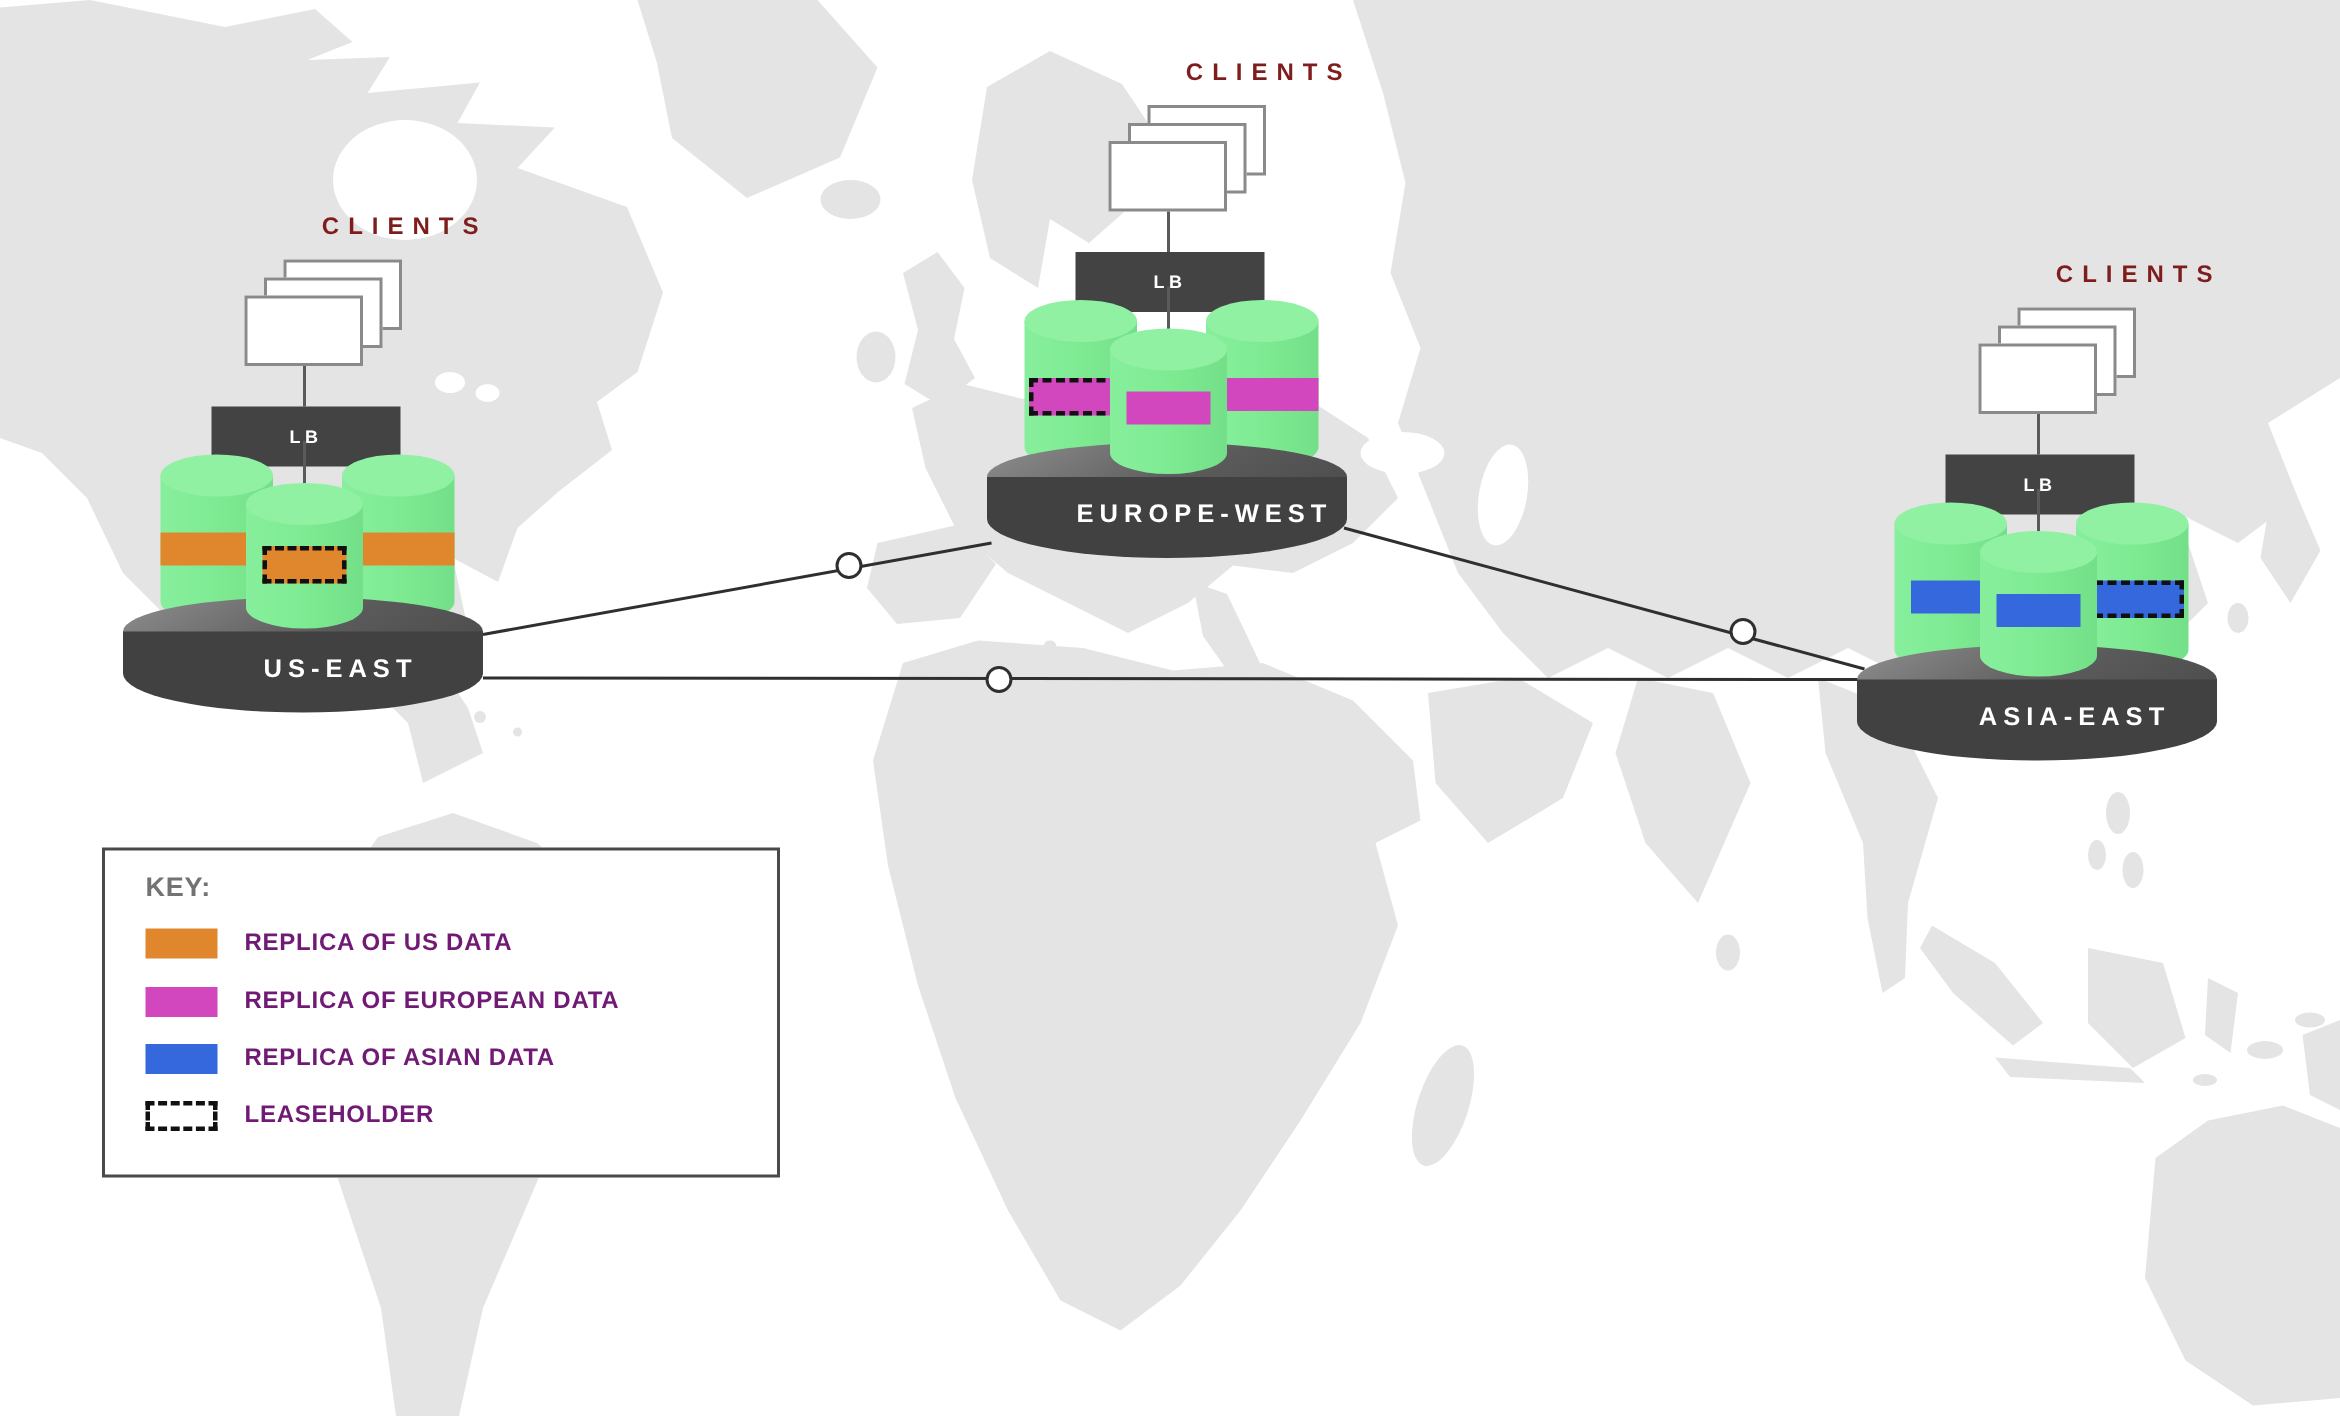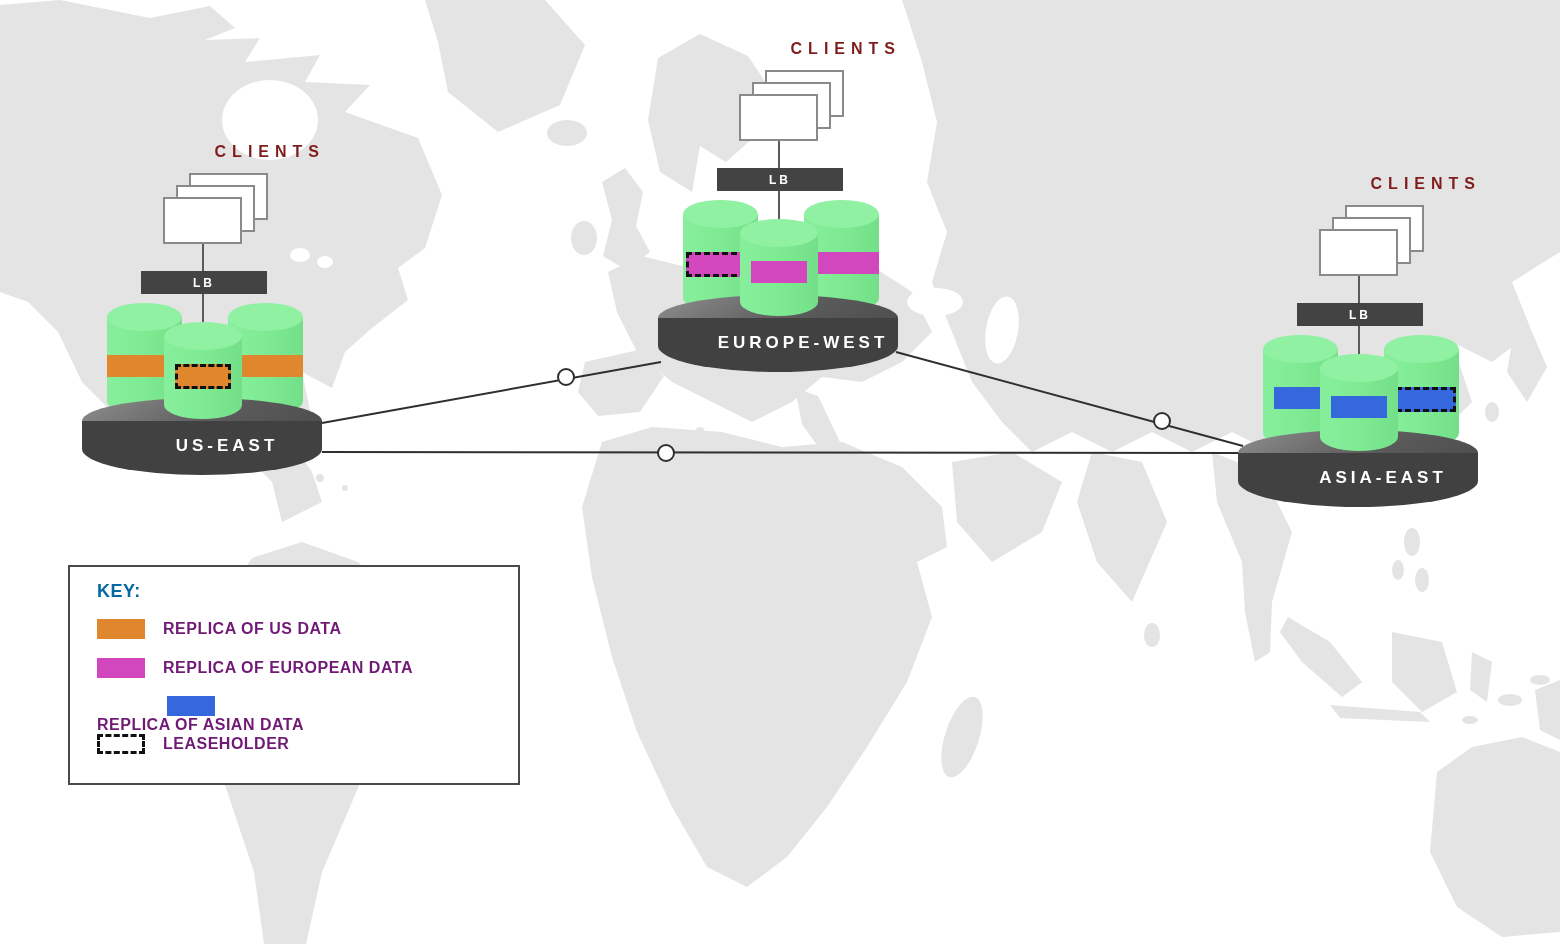--- a/index.html
+++ b/index.html
@@ -25,21 +25,21 @@
   .client-box{position:absolute;width:75px;height:43px;background:#ffffff;border:2px solid #8a8a8a;}
   .cb-back {left:26px;top:0;}
   .cb-mid  {left:13px;top:12px;}
   .cb-front{left:0;top:24px;}
 
   .vline{position:absolute;width:2px;background:#5a5a5a;}
   .v1{left:122px;top:106px;height:27px;}
   .v2{left:122px;top:156px;height:30px;}
 
   .lb-box{
-    position:absolute;left:61px;top:133px;width:126px;height:23px;
+    position:absolute;left:61px;top:133px;width:126px;height:40px;
     background:#434343;display:flex;align-items:center;justify-content:center;
     color:#ffffff;font-size:12px;font-weight:bold;letter-spacing:3px;
   }
 
   
   .platform{position:absolute;left:2px;top:260px;width:290px;height:80px;z-index:2;}
   .plat-top{
     position:absolute;left:0;top:0;width:240px;height:46px;border-radius:50%;
     background:linear-gradient(150deg,#8f8f8f 0%,#5a5a5a 55%,#4a4a4a 100%);
   }
@@ -78,25 +78,25 @@
   .stripe.lease{border:3px dashed #101010;height:19px;}
   .stripe.lease.full{left:3px;right:3px;}
 
   
   .legend{
     position:absolute;left:68px;top:565px;width:452px;height:220px;z-index:3;
     background:#ffffff;border:2px solid #4a4a4a;box-sizing:border-box;
   }
   .legend-title{
     position:absolute;left:27px;top:14px;
-    font-size:18px;font-weight:bold;color:#0369a1;letter-spacing:0.5px;
+    font-size:18px;font-weight:bold;color:#737373;letter-spacing:0.5px;
   }
   .legend-row{position:absolute;left:27px;height:20px;display:flex;align-items:center;}
   .legend-row.r0{top:52px;} .legend-row.r1{top:91px;}
-  .legend-row.r2{top:129px;flex-direction:column;} .legend-row.r3{top:167px;}
+  .legend-row.r2{top:129px;} .legend-row.r3{top:167px;}
   .swatch{width:48px;height:20px;margin-right:18px;flex:0 0 auto;box-sizing:border-box;}
   .swatch.us{background:#e0872e;}
   .swatch.europe{background:#d247be;}
   .swatch.asia{background:#3568dc;}
   .swatch.leaseholder{background:#ffffff;border:3px dashed #111111;}
   .legend-label{font-size:16px;font-weight:bold;color:#701a75;letter-spacing:0.5px;white-space:nowrap;}
 </style>
 </head>
 <body>
 

